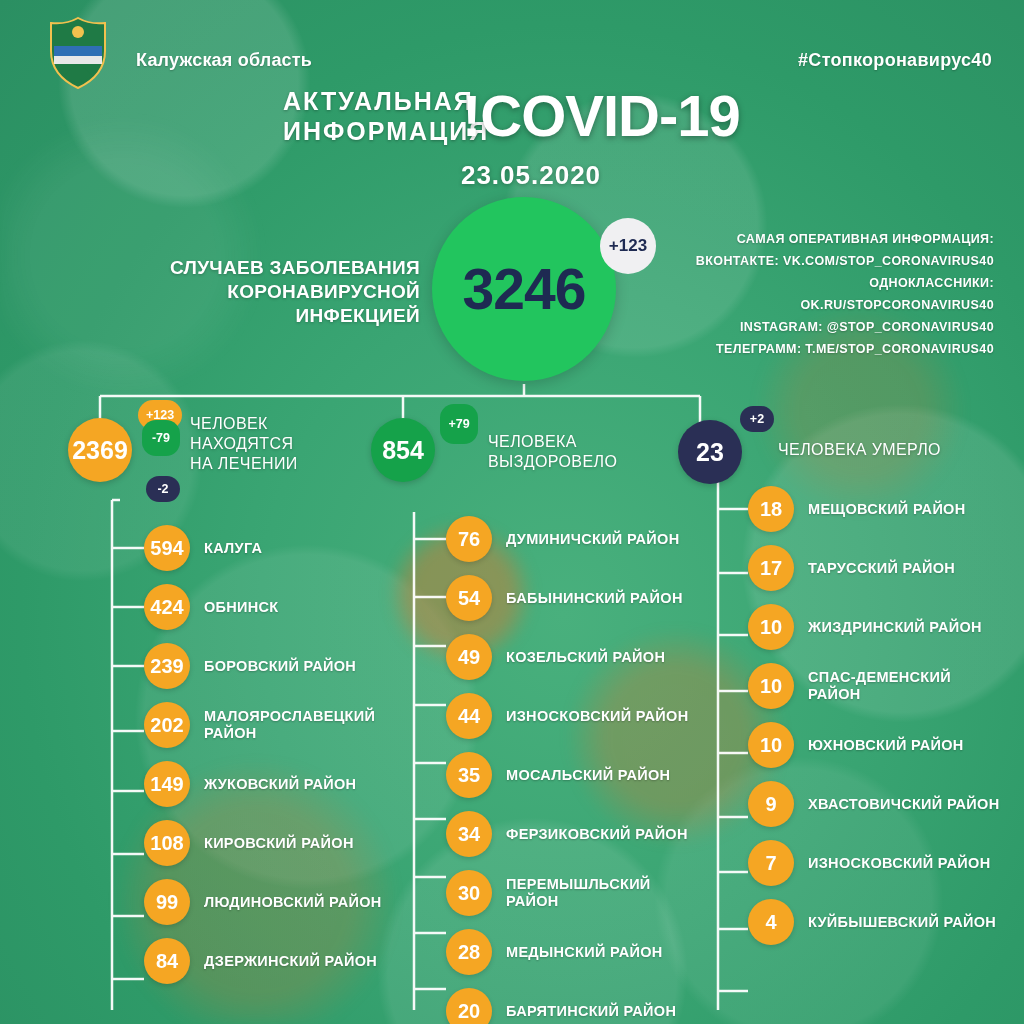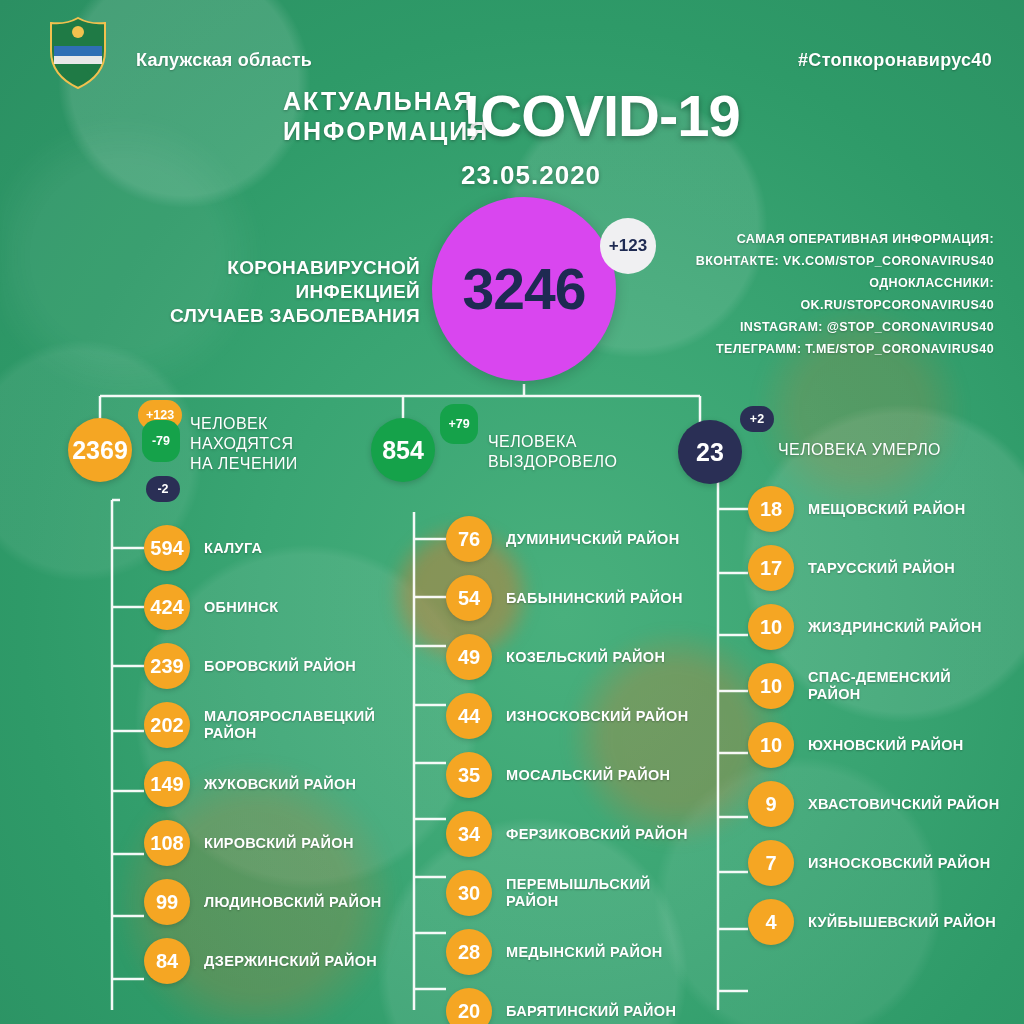--- a/index.html
+++ b/index.html
@@ -66,21 +66,21 @@
   .date {
     position: absolute; left: 0; right: 0; top: 160px;
     text-align: center; font-size: 26px; font-weight: bold;
     letter-spacing: 1px; text-shadow: 0 1px 4px rgba(0,0,0,.3); margin-left: 38px;
   }
 
   
   .total-circle {
     position: absolute; left: 432px; top: 197px;
     width: 184px; height: 184px; border-radius: 50%;
-    background: #d946ef;
+    background: #22c55e;
     display: flex; align-items: center; justify-content: center;
     box-shadow: 0 3px 14px rgba(0,0,0,.18);
   }
   .total-circle span {
     color: #1e2a52; font-size: 57px; font-weight: bold; letter-spacing: -1px;
   }
   .total-delta {
     position: absolute; left: 600px; top: 218px;
     width: 56px; height: 56px; border-radius: 50%;
     background: #f0f0f2; color: #1e2a52;
@@ -213,37 +213,37 @@
         <path d="M718 929 L748 929"></path>
       <path d="M718 991 L748 991"></path>
     </g>
   </svg>
 
   <div class="total-circle">
     <span>3246</span>
   </div>
   <div class="total-delta">+123</div>
   <div class="total-label">
+    <div>СЛУЧАЕВ ЗАБОЛЕВАНИЯ</div>
     <div>КОРОНАВИРУСНОЙ ИНФЕКЦИЕЙ</div>
-    <div>СЛУЧАЕВ ЗАБОЛЕВАНИЯ</div>
   </div>
 
   <div class="contacts">
     <div>САМАЯ ОПЕРАТИВНАЯ ИНФОРМАЦИЯ:</div>
     <div>ВКОНТАКТЕ: VK.COM/STOP_CORONAVIRUS40</div>
     <div>ОДНОКЛАССНИКИ: OK.RU/STOPCORONAVIRUS40</div>
     <div>INSTAGRAM: @STOP_CORONAVIRUS40</div>
     <div>ТЕЛЕГРАММ: T.ME/STOP_CORONAVIRUS40</div>
   </div>
 
   <div class="cat" style="left:68px; top:418px;">
     <div class="bubble cat-main orange">2369</div>
   </div>
   <div class="mini orange" style="left:138px; top:400px; width:44px; height:30px; border-radius:15px;">+123</div>
-  <div class="mini green" style="left:142px; top:420px; width:38px; height:42px; border-radius:14px;">-79</div>
+  <div class="mini green" style="left:142px; top:420px; width:38px; height:36px; border-radius:14px;">-79</div>
   <div class="mini navy" style="left:146px; top:476px; width:34px; height:26px; border-radius:13px;">-2</div>
   <div class="cat-label" style="left:190px; top:414px; width:180px;">
     <div>ЧЕЛОВЕК</div>
     <div>НАХОДЯТСЯ</div>
     <div>НА ЛЕЧЕНИИ</div>
   </div>
 
   <div class="cat" style="left:371px; top:418px;">
     <div class="bubble cat-main green">854</div>
   </div>

